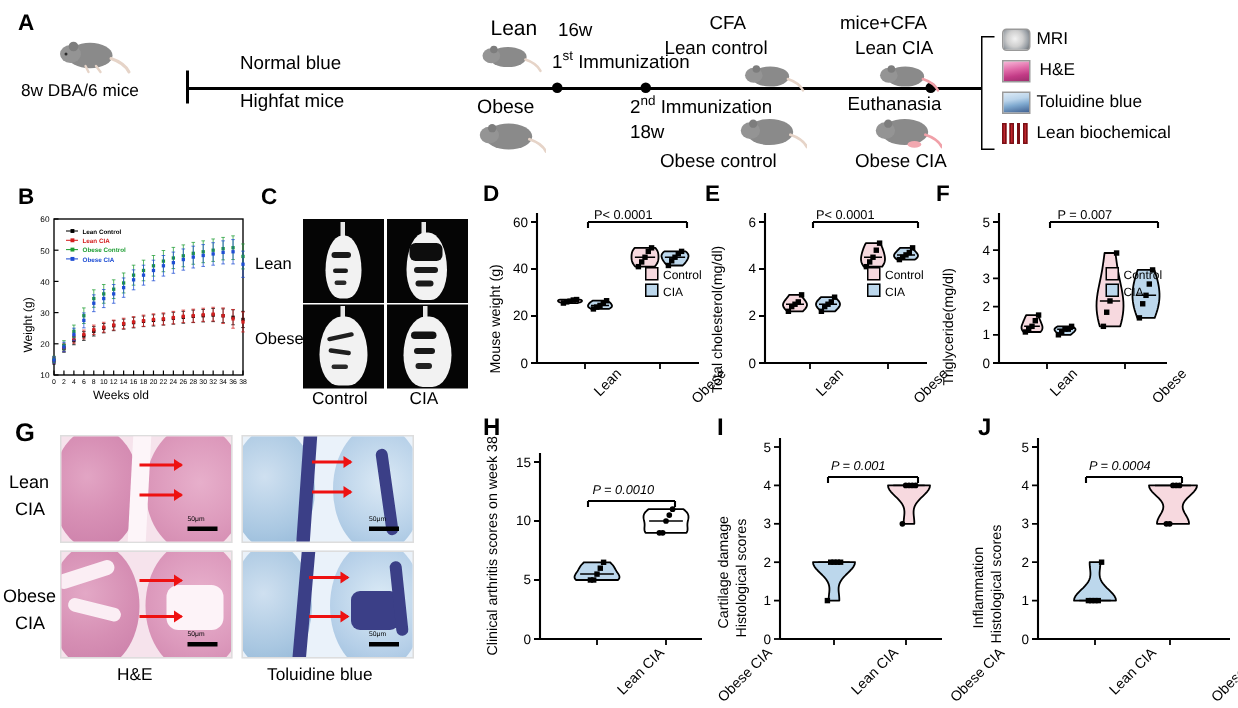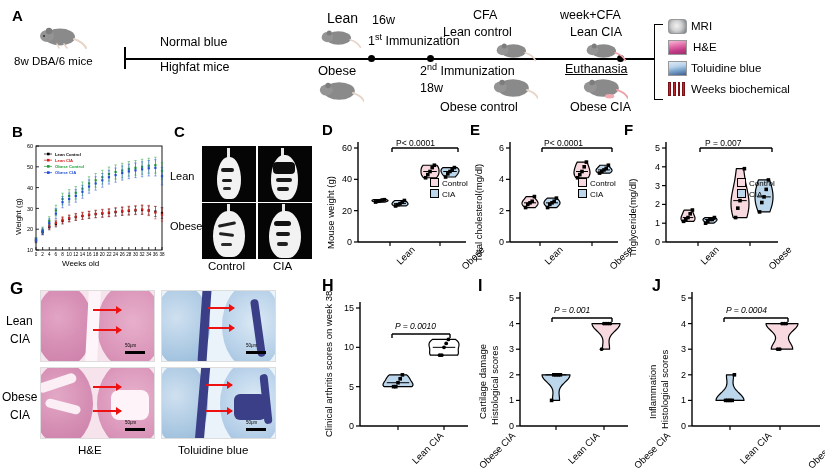--- a/index.html
+++ b/index.html
@@ -110,29 +110,29 @@
     </svg>
 
     <svg class="mouse" style="left:492px;top:76px;" width="46" height="24" viewBox="0 0 50 26">
       <ellipse cx="23" cy="13" rx="17" ry="9.5" fill="#8a8a8a"></ellipse>
       <ellipse cx="9" cy="12" rx="7" ry="6" fill="#949494"></ellipse>
       <circle cx="11" cy="7" r="3" fill="#7d7d7d"></circle>
       <path d="M38 15 q9 3 12 9" stroke="#e6d4c8" stroke-width="2" fill="none" stroke-linecap="round"></path>
     </svg>
     <div class="txt a-label" style="left:440px;top:100px;">Obese control</div>
 
-    <div class="txt a-label" style="left:560px;top:8px;">week+CFA</div>
+    <div class="txt a-label" style="left:560px;top:8px;">mice+CFA</div>
     <div class="txt a-label" style="left:570px;top:25px;">Lean CIA</div>
     <svg class="mouse" style="left:585px;top:40px;" width="42" height="22" viewBox="0 0 50 26">
       <ellipse cx="22" cy="13" rx="15" ry="8" fill="#8a8a8a"></ellipse>
       <ellipse cx="9" cy="12" rx="7" ry="6" fill="#949494"></ellipse>
       <circle cx="11" cy="7" r="3" fill="#7d7d7d"></circle>
       <path d="M36 15 q9 3 12 9" stroke="#f0a0a8" stroke-width="2" fill="none" stroke-linecap="round"></path>
     </svg>
-    <div class="txt a-label" style="left:565px;top:62px;text-decoration:underline;">Euthanasia</div>
+    <div class="txt a-label" style="left:565px;top:62px;">Euthanasia</div>
     <svg class="mouse" style="left:582px;top:76px;" width="46" height="24" viewBox="0 0 50 26">
       <ellipse cx="23" cy="13" rx="17" ry="9.5" fill="#8a8a8a"></ellipse>
       <ellipse cx="9" cy="12" rx="7" ry="6" fill="#949494"></ellipse>
       <circle cx="11" cy="7" r="3" fill="#7d7d7d"></circle>
       <path d="M38 15 q9 3 12 9" stroke="#f0a0a8" stroke-width="2" fill="none" stroke-linecap="round"></path>
       <ellipse cx="30" cy="22" rx="5" ry="2.4" fill="#f2a8b0"></ellipse>
     </svg>
     <div class="txt a-label" style="left:570px;top:100px;">Obese CIA</div>
 
     <div class="brace" style="left:654px;top:24px;height:74px;"></div>
@@ -145,21 +145,21 @@
 
     <div class="leg-ico ico-tb" style="left:668px;top:61px;"></div>
     <div class="leg-txt" style="left:691px;top:62px;">Toluidine blue</div>
 
     <div class="leg-ico ico-bb" style="left:668px;top:82px;">
         <i></i>
         <i></i>
         <i></i>
         <i></i>
       </div>
-    <div class="leg-txt" style="left:691px;top:83px;">Weeks biochemical</div>
+    <div class="leg-txt" style="left:691px;top:83px;">Lean biochemical</div>
   </div>
 
   <div class="plot" style="left:0;top:122px;width:170px;height:150px;">
     <div class="panel-letter" style="left:12px;top:2px;">B</div>
     <svg id="svgB" width="170" height="150" style="position:absolute;left:0;top:0;">
         <rect x="36" y="24" width="126" height="104" fill="none" stroke="#000" stroke-width="0.9"></rect>
         <line x1="36" y1="128" x2="39" y2="128" stroke="#000" stroke-width="0.8"></line>
         <text x="33" y="130.2" font-size="5.5" text-anchor="end" fill="#000" font-family="&quot;Liberation Sans&quot;, sans-serif">10</text>
         <line x1="36" y1="107.2" x2="39" y2="107.2" stroke="#000" stroke-width="0.8"></line>
         <text x="33" y="109.4" font-size="5.5" text-anchor="end" fill="#000" font-family="&quot;Liberation Sans&quot;, sans-serif">20</text>

